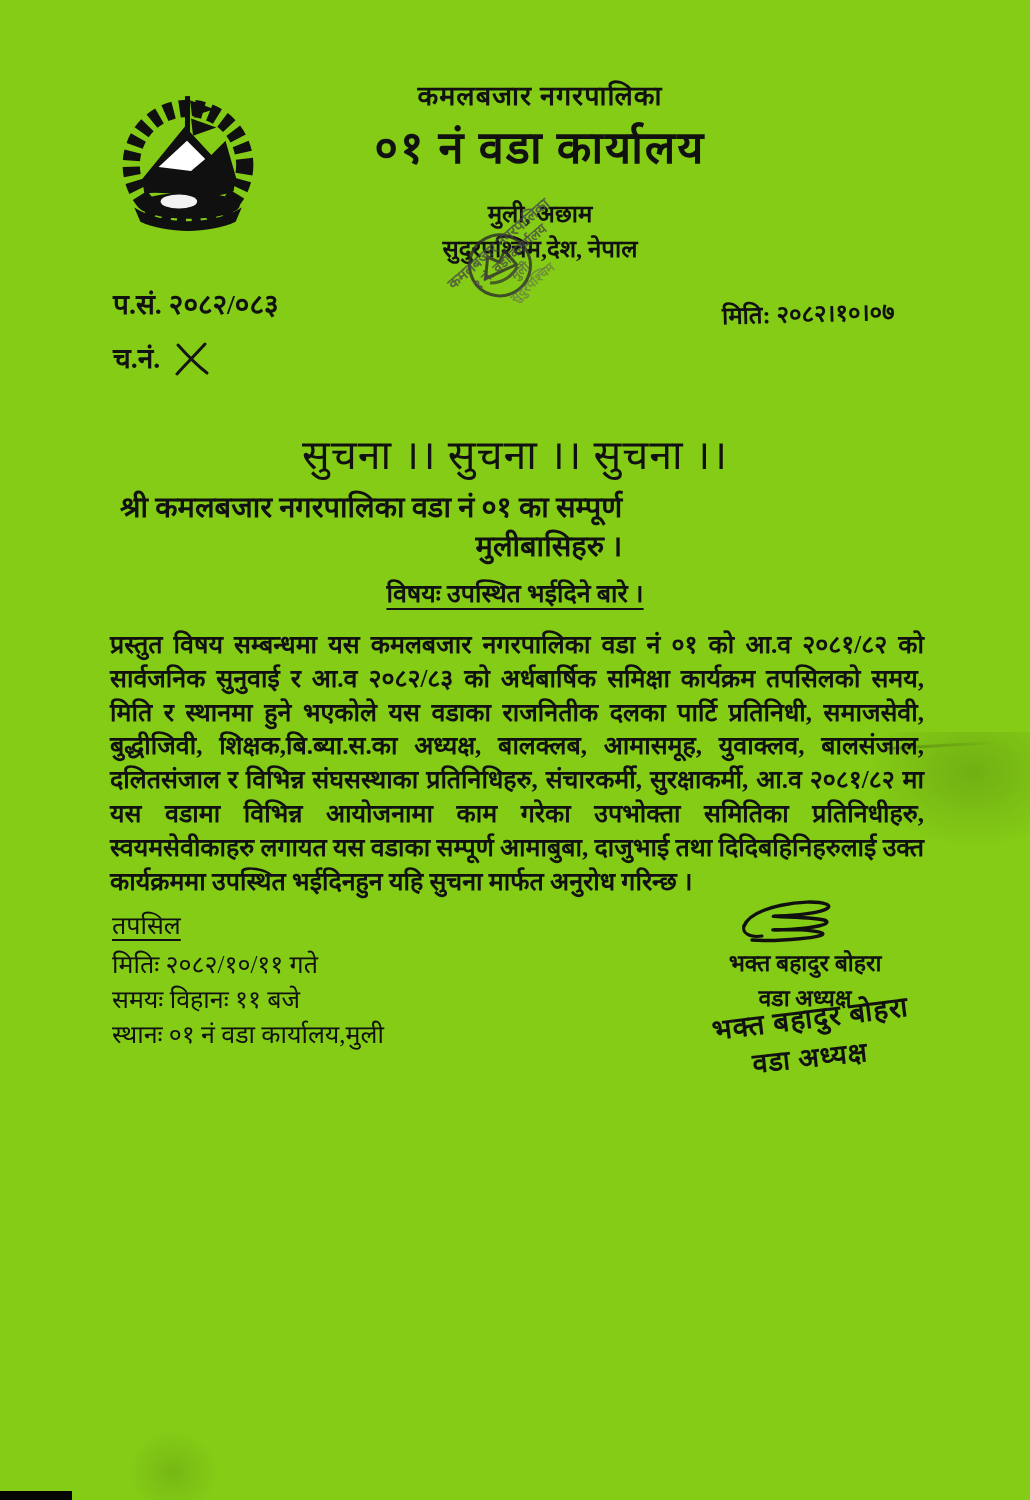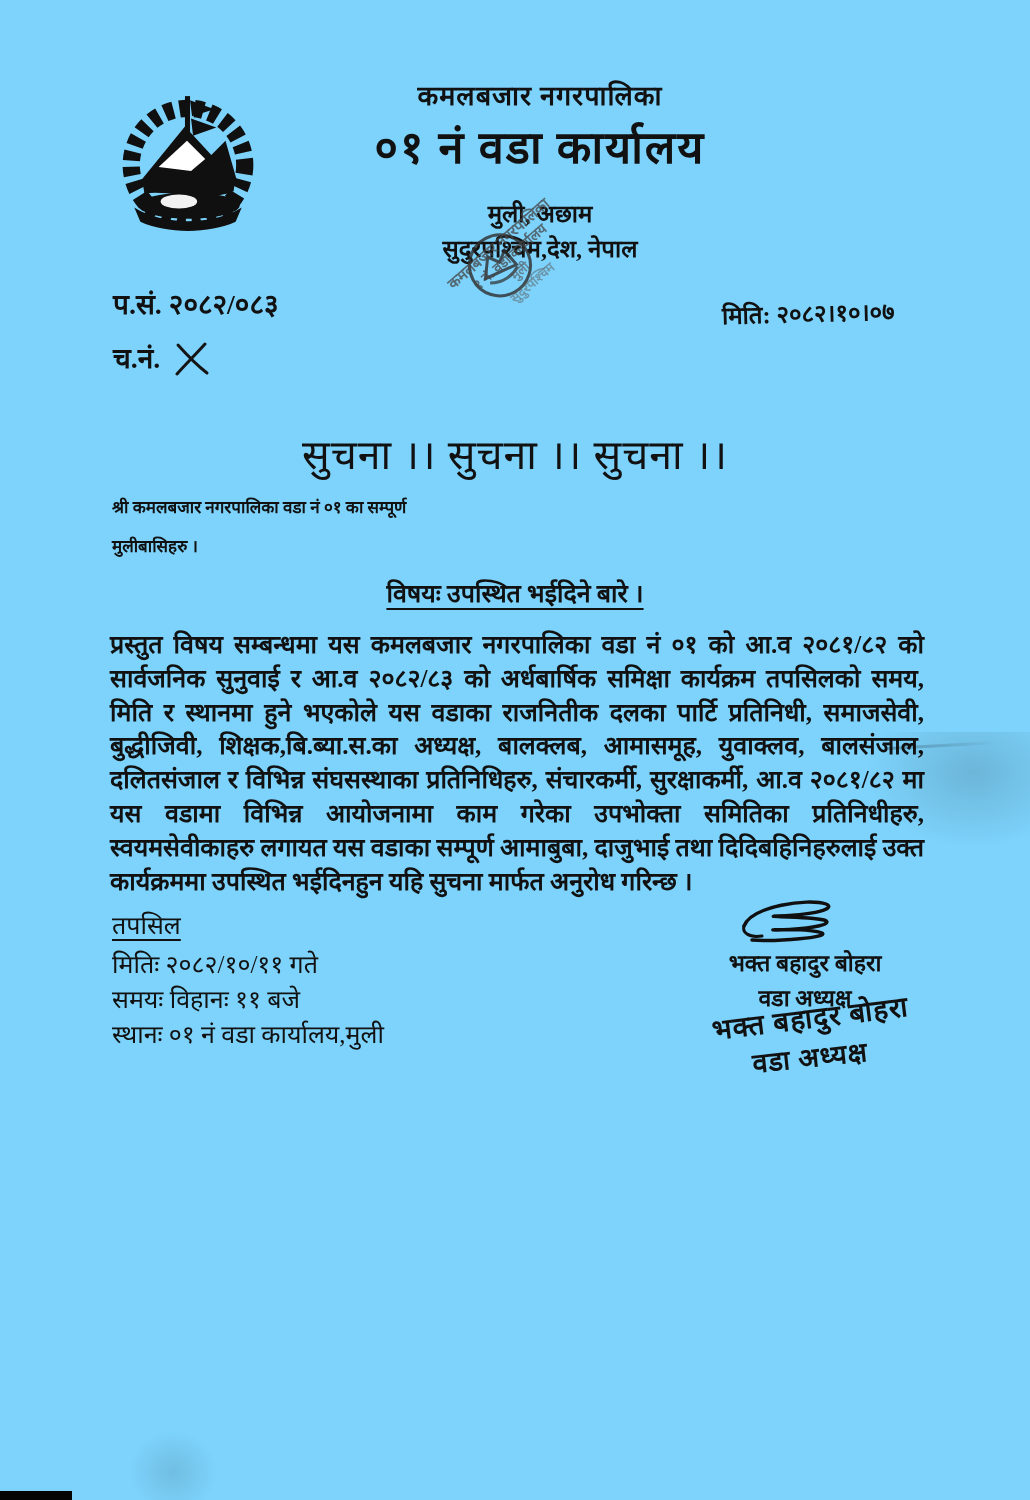--- a/index.html
+++ b/index.html
@@ -1,17 +1,17 @@
 <!DOCTYPE html>
 <html><head>
 <meta charset="utf-8">
 <style>
   html,body{margin:0;padding:0;background:#e8e8e8;}
   .page{
-    position:relative;width:1030px;height:1500px;background:#7dd3fc;
+    position:relative;width:1030px;height:1500px;background:#84cc16;
     margin:0 auto;overflow:hidden;
     font-family:"Liberation Serif","DejaVu Sans",serif;
     color:#111;
   }
   
   .emblem{position:absolute;left:112px;top:88px;width:152px;height:152px;}
   .hdr{position:absolute;left:280px;top:76px;width:520px;text-align:center;font-weight:700;}
   .hdr-muni{font-size:27px;letter-spacing:1px;}
   .hdr-office{font-size:45px;margin-top:2px;letter-spacing:2px;}
   .hdr-addr1{font-size:24px;margin-top:20px;}
@@ -28,21 +28,21 @@
   .stamp-l4{font-size:13px;color:rgba(90,90,90,.5);}
   
   .refblock{position:absolute;left:113px;top:284px;font-weight:700;font-size:28px;}
   .refline2{margin-top:16px;display:flex;align-items:flex-end;gap:14px;}
   .xmark{width:36px;height:34px;margin-top:-4px;}
   .dateline{position:absolute;left:722px;top:296px;font-weight:700;font-size:24px;transform:rotate(-1.5deg);}
   
   .notice-title{position:absolute;left:0;right:0;top:392px;text-align:center;
     font-size:41px;font-weight:400;letter-spacing:1px;margin-top:33px;}
   
-  .addressee{position:absolute;left:112px;top:488px;font-size:17px;font-weight:700;line-height:39px;}
+  .addressee{position:absolute;left:120px;top:488px;font-size:29px;font-weight:700;line-height:39px;text-align:right;}
   .subject{position:absolute;left:0;right:0;top:575px;text-align:center;}
   .subject span{font-size:25px;font-weight:700;text-decoration:underline;text-underline-offset:6px;}
   
   .body-par{position:absolute;left:110px;top:628px;width:814px;font-size:25px;font-weight:700;
     line-height:33.8px;text-align:justify;}
   
   .details{position:absolute;left:112px;top:908px;font-size:25px;font-weight:400;line-height:35px;}
   .details-heading{text-decoration:underline;text-underline-offset:5px;margin-bottom:4px;}
   
   .sig-scribble{position:absolute;left:738px;top:896px;width:100px;height:56px;}

